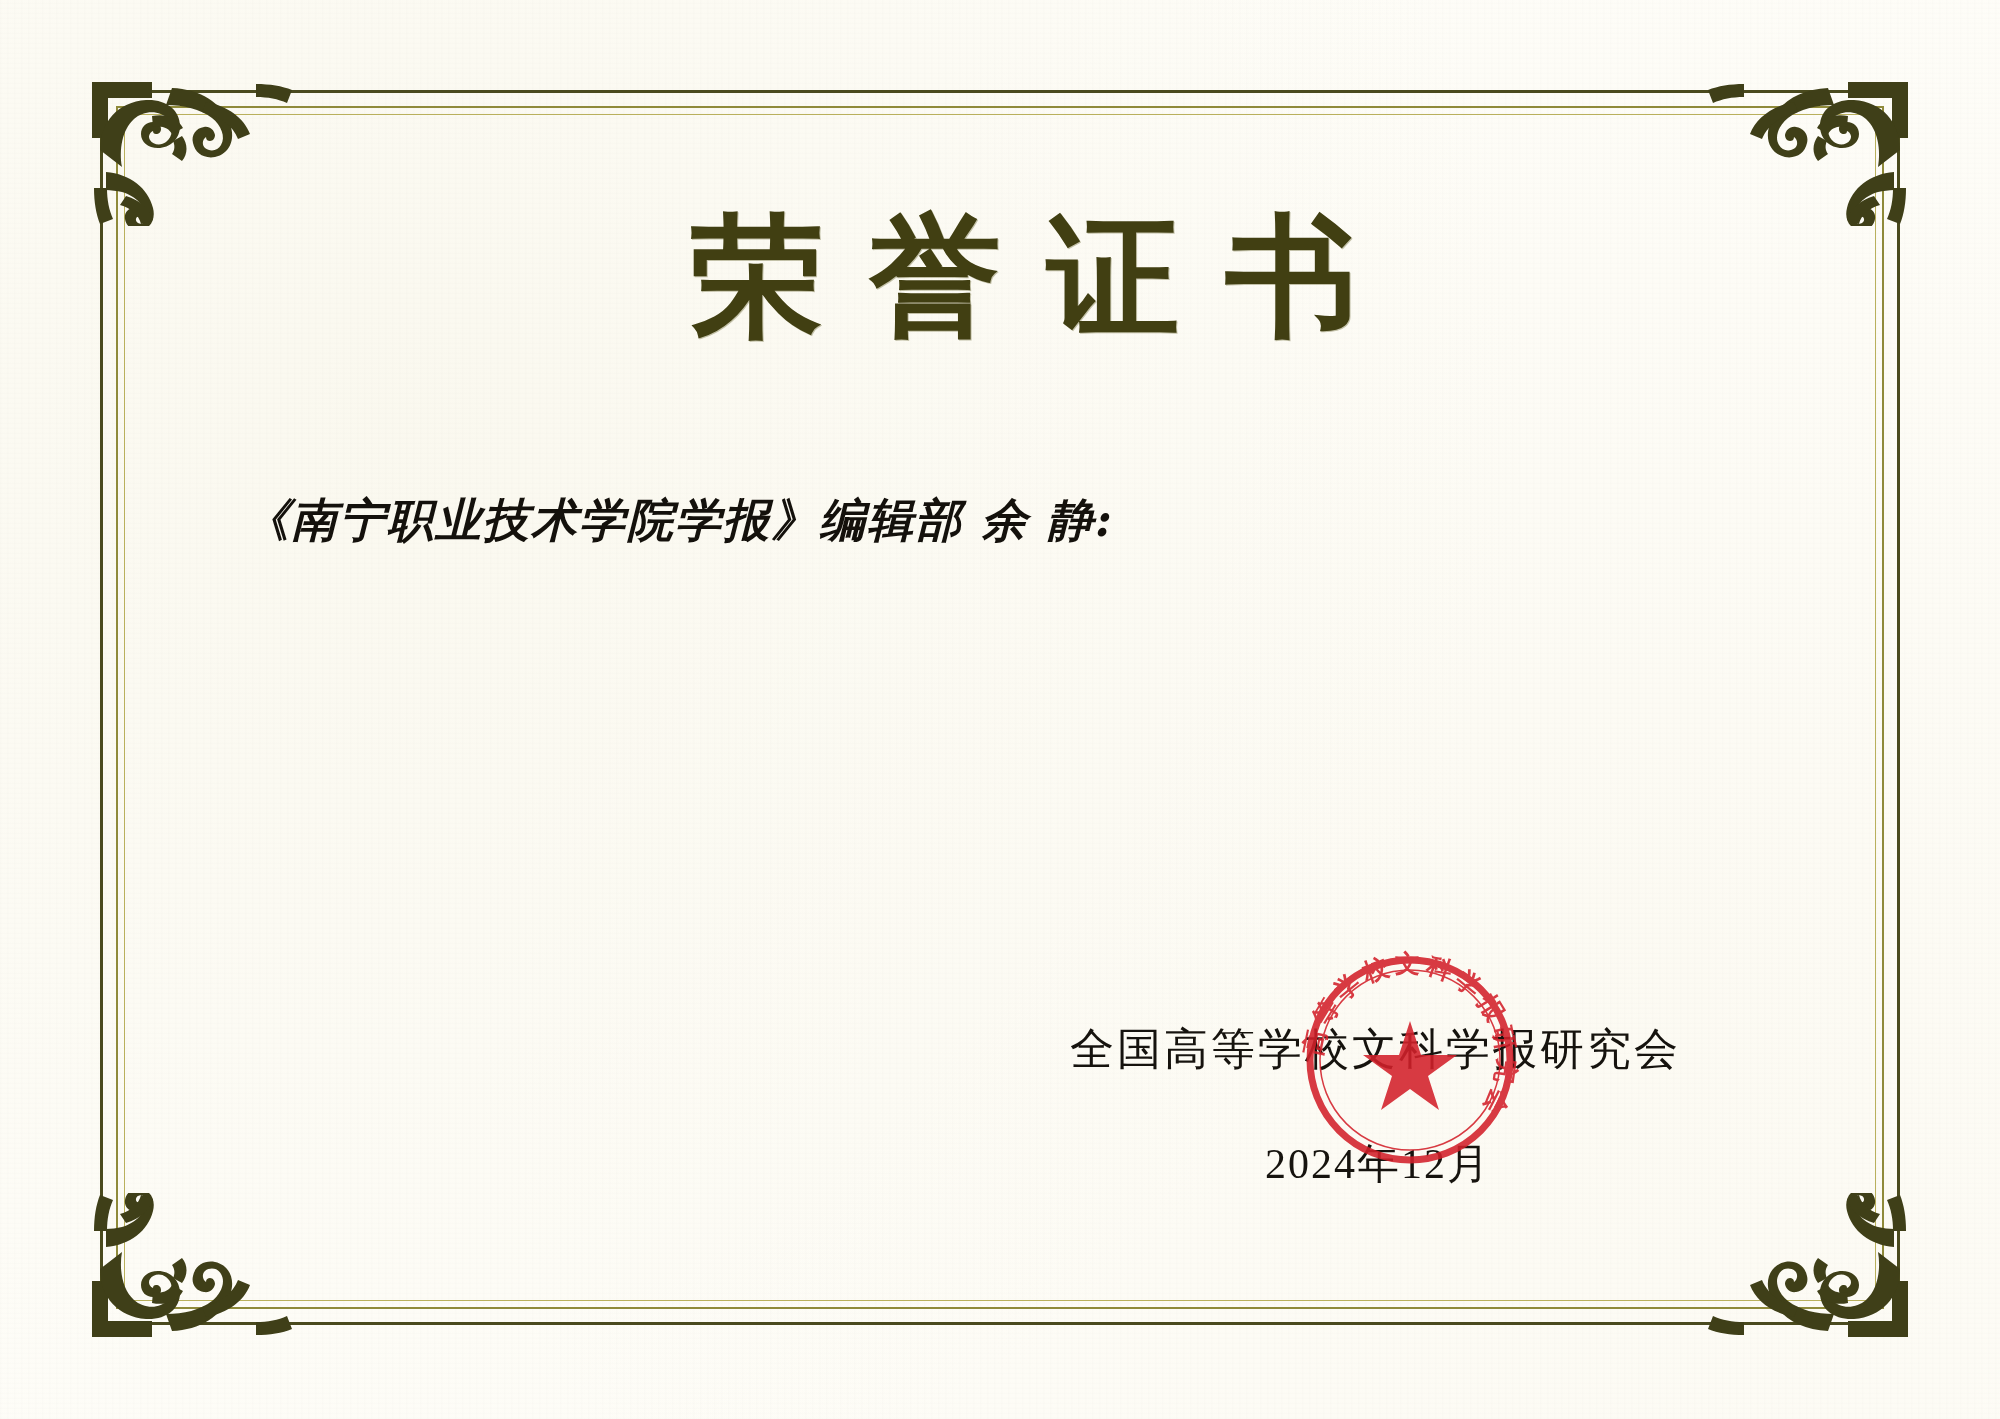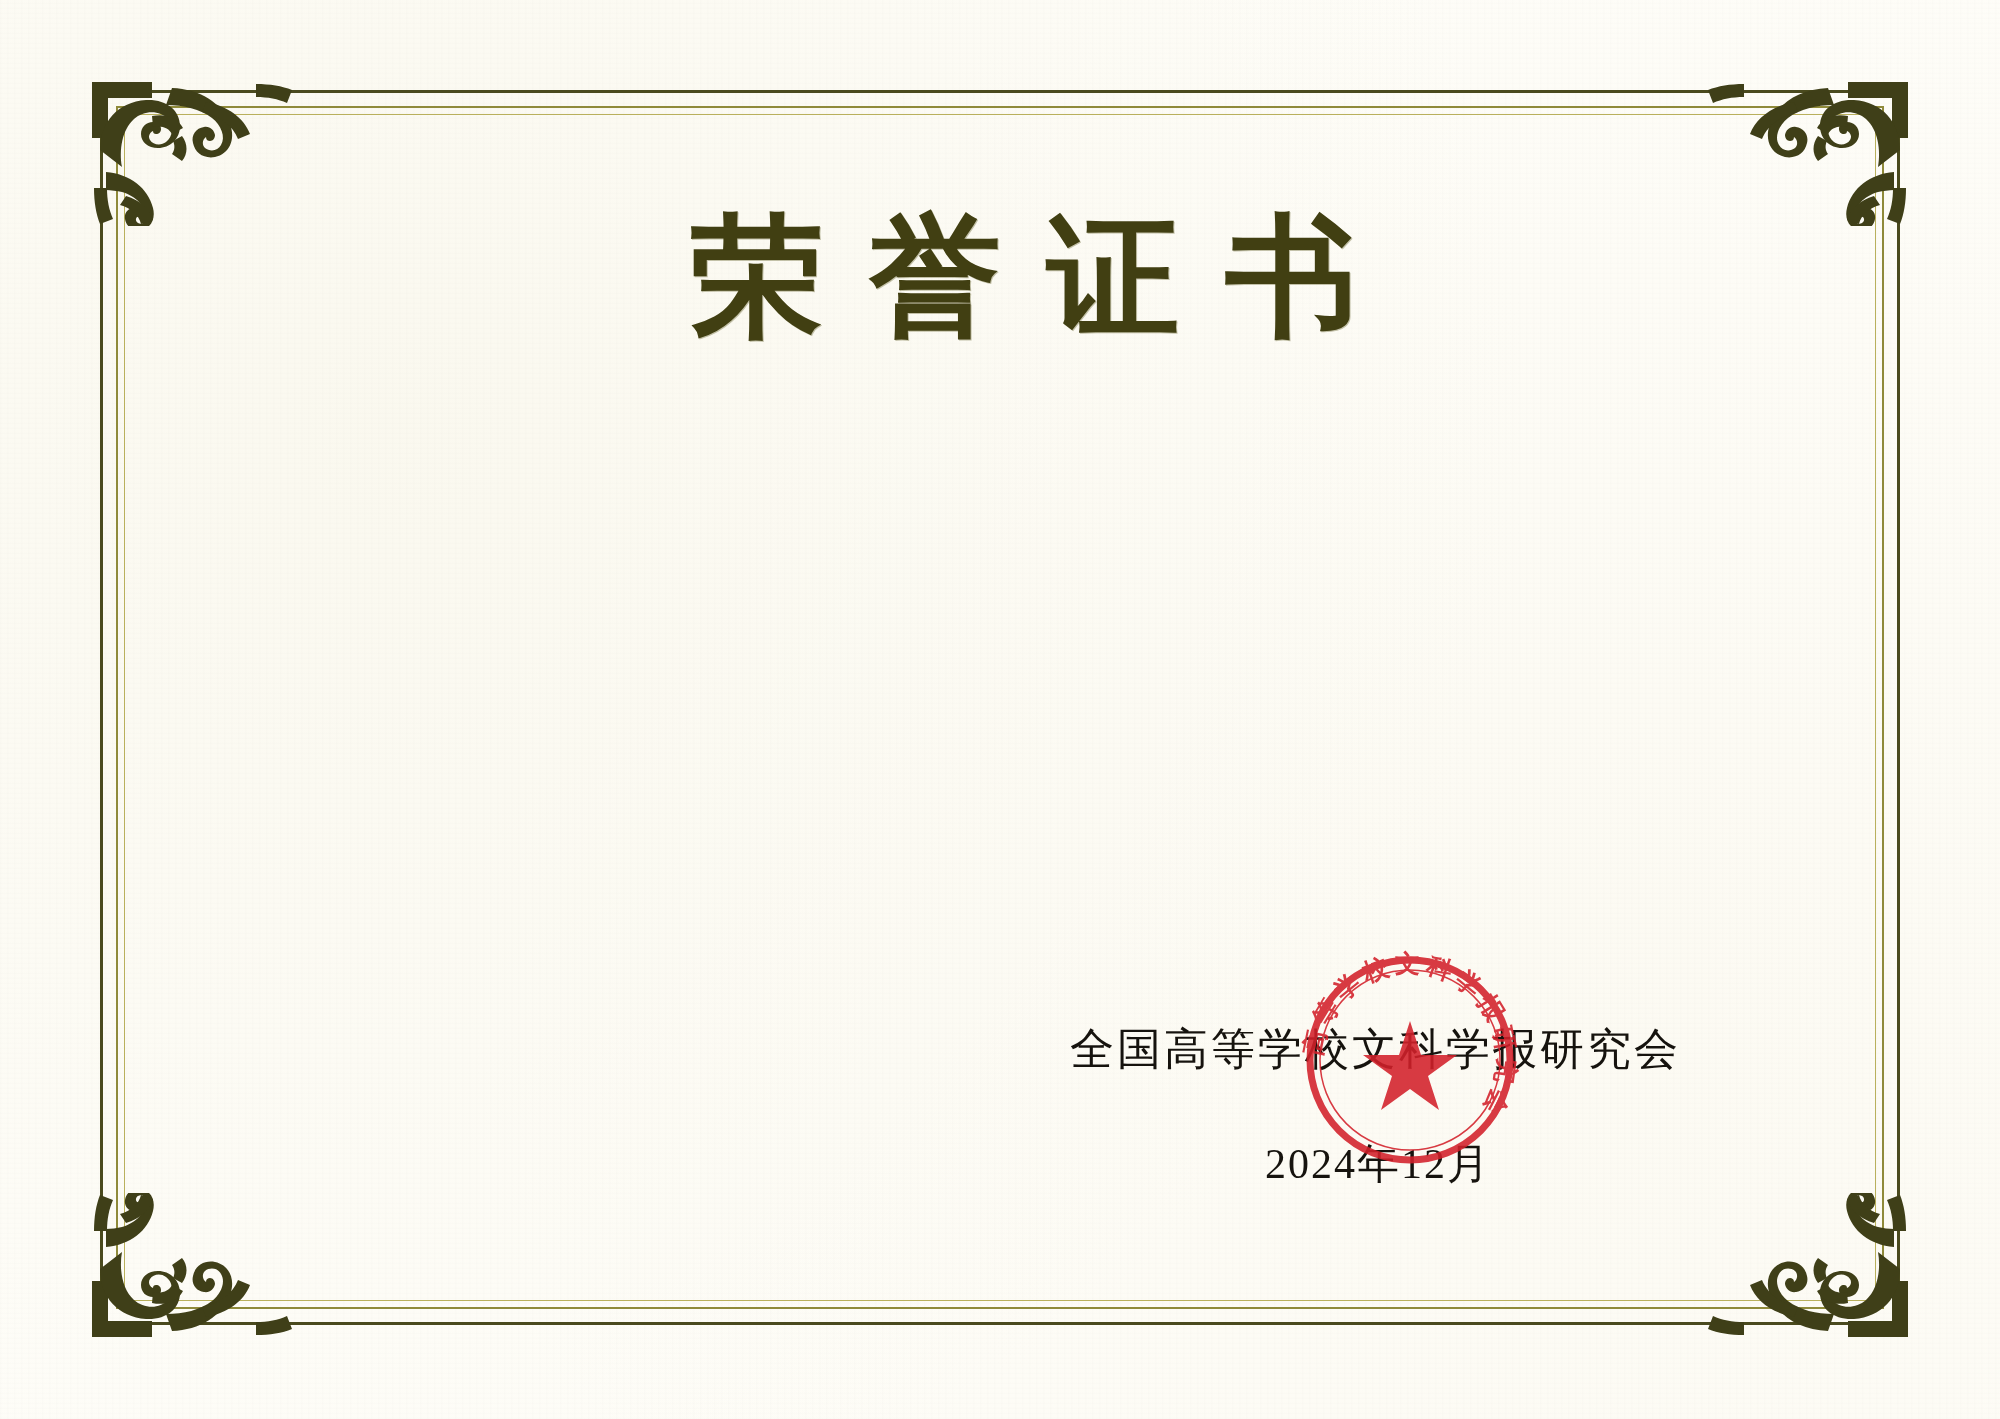--- a/index.html
+++ b/index.html
@@ -226,20 +226,21 @@
       <path d="M40 120 c14 4 24 13 27 24 l-12 4 c-2 -9 -10 -16 -21 -19 z"></path>
       <path d="M170 8 c14 0 26 2 36 6 l-5 13 c-9 -4 -19 -6 -31 -6 z"></path>
       <path d="M8 112 c0 14 2 26 6 36 l13 -5 c-4 -9 -6 -19 -6 -31 z"></path>
       <path d="M66 40 c14 -3 26 2 31 12 l-11 6 c-3 -6 -10 -9 -19 -7 z"></path>
       <path d="M96 60 c6 8 6 18 0 25 l-10 -7 c3 -4 3 -9 1 -13 z"></path>
     </svg>
   </div>
 
   <div class="title">荣誉证书</div>
 
+  <div class="salutation">《南宁职业技术学院学报》编辑部 余 静:</div>
 
 
   <div class="issuer">全国高等学校文科学报研究会</div>
   <div class="issue-date">2024年12月</div>
 
   <div class="seal">
     <svg viewBox="0 0 230 230" xmlns="http://www.w3.org/2000/svg">
       <defs>
         <path id="sealArc" d="M 115,115 m -88,0 a 88,88 0 1,1 176,0 a 88,88 0 1,1 -176,0"></path>
       </defs>

